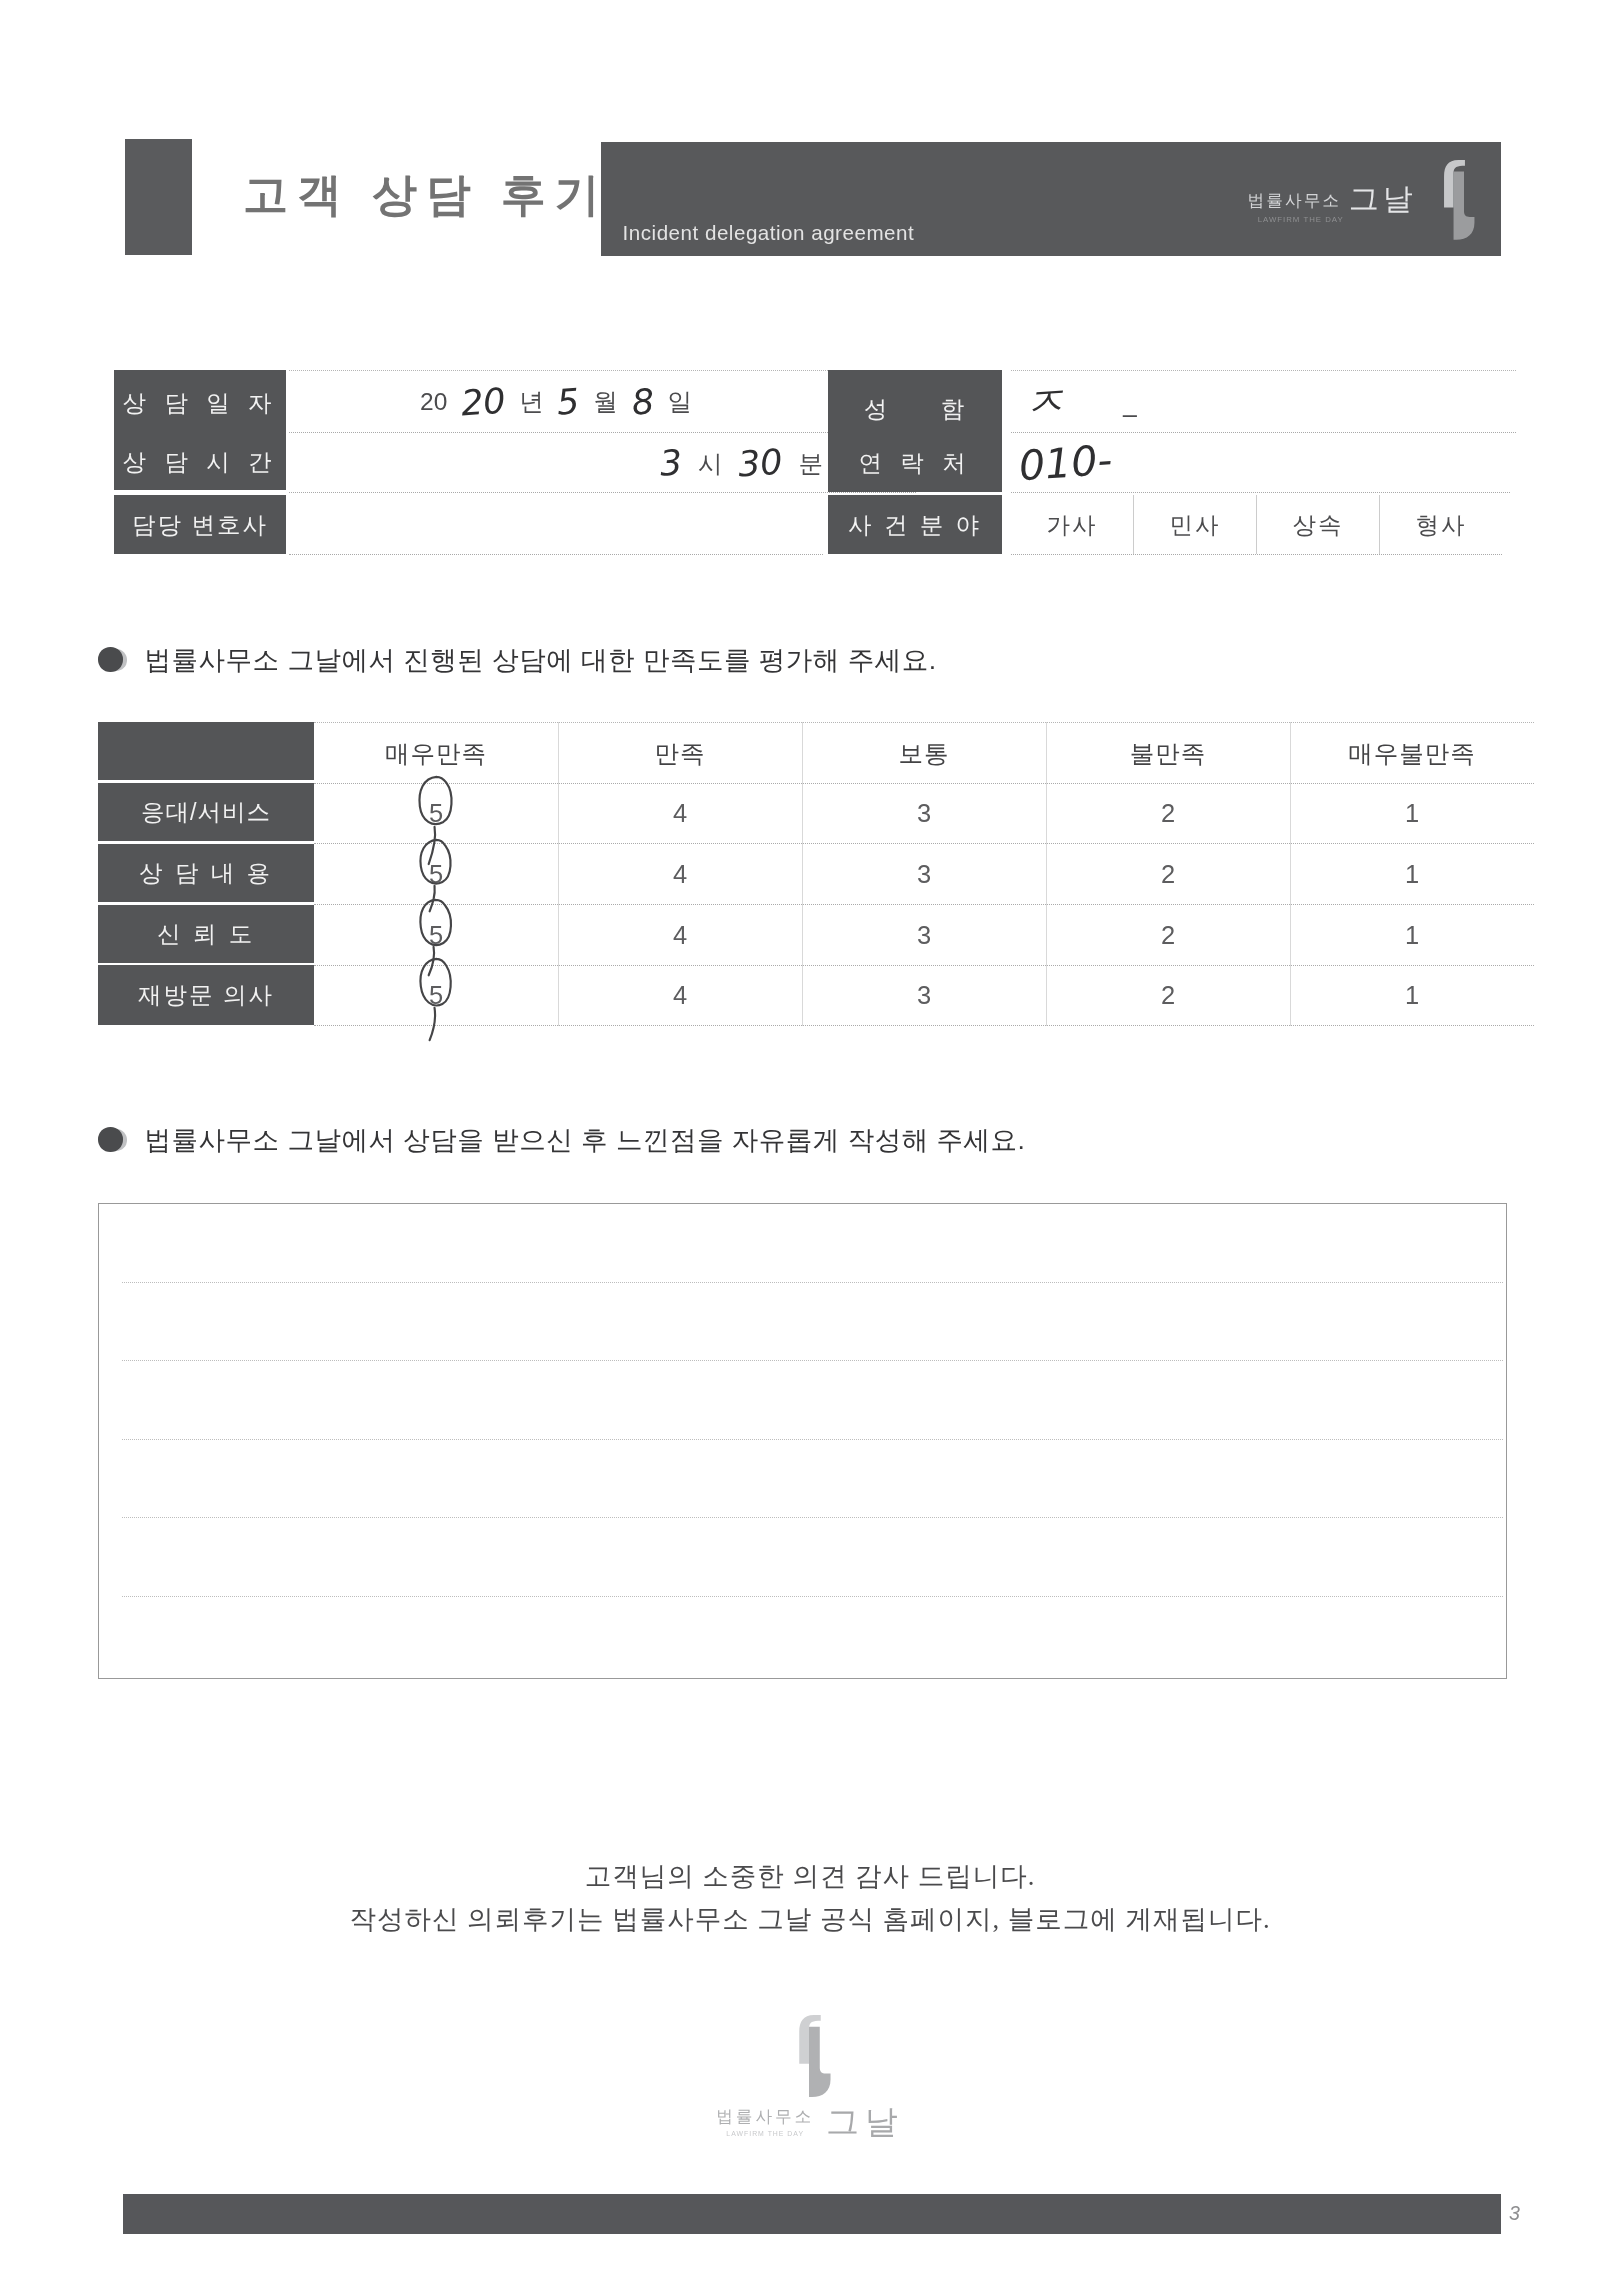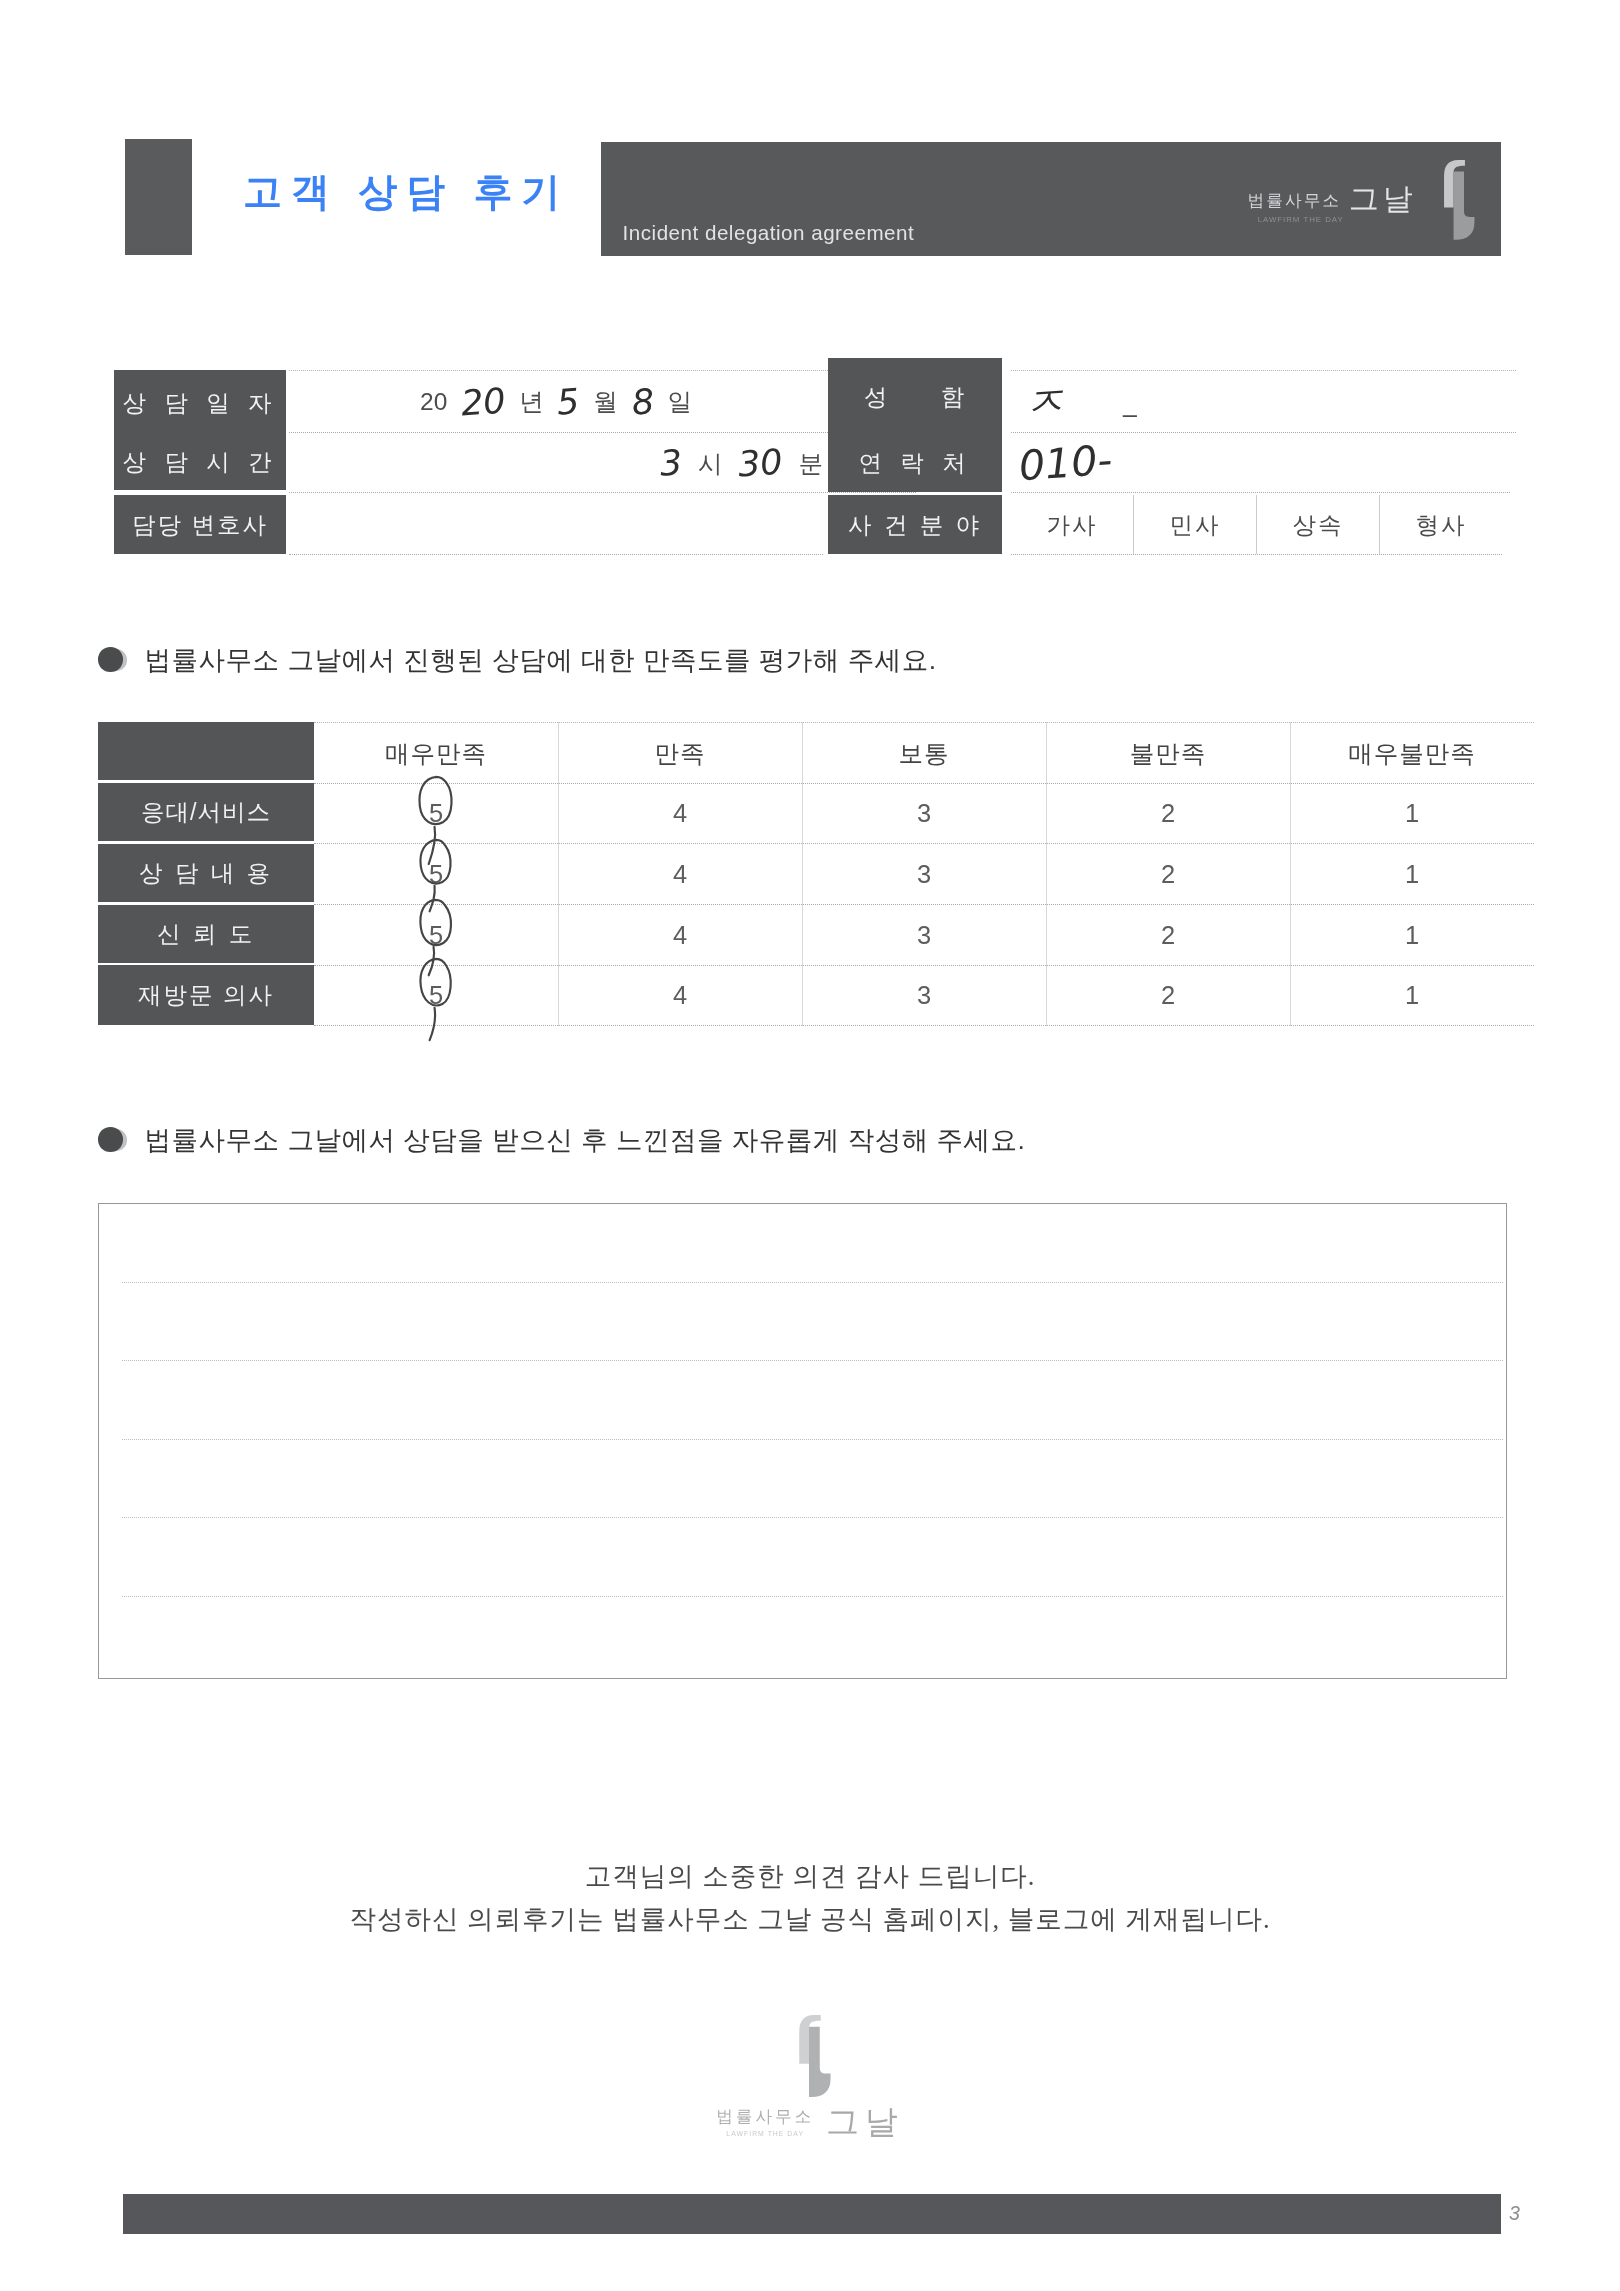--- a/index.html
+++ b/index.html
@@ -3,22 +3,22 @@
 <meta charset="utf-8">
 <style>
   html,body { margin:0; padding:0; background:#ffffff; }
   .page {
     position:relative; width:1620px; height:2292px; background:#ffffff;
     font-family:"Liberation Sans","DejaVu Sans",sans-serif; overflow:hidden;
   }
   
   .hdr-block { position:absolute; left:125px; top:139px; width:67px; height:116px; background:#5a5b5d; }
   .hdr-title {
-    position:absolute; left:243px; top:165px; font-size:39px; font-weight:700;
-    color:#3b82f6; letter-spacing:8.8px; white-space:nowrap;
+    position:absolute; left:243px; top:165px; font-size:45px; font-weight:700;
+    color:#737373; letter-spacing:8.8px; white-space:nowrap;
   }
   .banner { position:absolute; left:601px; top:142px; width:900px; height:114px; background:#58595b; }
   .banner-sub {
     position:absolute; left:21.6px; bottom:10.8px; color:#e3e3e3; font-size:20.6px; font-weight:400; letter-spacing:0.5px;
   }
   .banner-logo { position:absolute; right:17.6px; top:17.6px; display:flex; align-items:flex-start; gap:9.8px; }
   .blg-textcol { display:flex; flex-direction:column; align-items:flex-end; margin-top:25.5px; }
   .blg-row { display:flex; align-items:flex-end; gap:7.8px; }
   .blg-small { color:#d3d4d6; font-size:16.7px; letter-spacing:2px; }
   .blg-name { color:#e4e5e7; font-size:30px; letter-spacing:3.9px; line-height:0.9; }
@@ -119,21 +119,21 @@
     <span class="print">일</span>
   </div>
   <div class="val-cell time-flex" style="left:289px; top:434px; width:534px; height:58px;">
     <span class="hand">3</span>
     <span class="print">시</span>
     <span class="hand">30</span>
     <span class="print">분</span>
   </div>
   <div class="val-cell" style="left:289px; top:495px; width:534px; height:59px;"></div>
 
-  <div class="lbl-cell gap-label" style="left:828px; top:358px; width:174px; height:78px;">성 함</div>
+  <div class="lbl-cell gap-label" style="left:828px; top:370px; width:174px; height:78px;">성 함</div>
   <div class="lbl-cell" style="left:828px; top:434px; width:174px; height:58px;">연 락 처</div>
   <div class="lbl-cell" style="left:828px; top:495px; width:174px; height:59px; letter-spacing:2.9px;">사 건 분 야</div>
 
   <div class="val-cell val-top name-flex" style="left:1011px; top:370px; width:491px; height:61px;">
     <span class="hand" style="font-size:39px;">ㅈ</span>
     <span class="name-dash">–</span>
   </div>
   <div class="val-cell phone-flex" style="left:1011px; top:434px; width:491px; height:58px;">
     <span class="hand" style="font-size:41px;">010-</span>
   </div>

